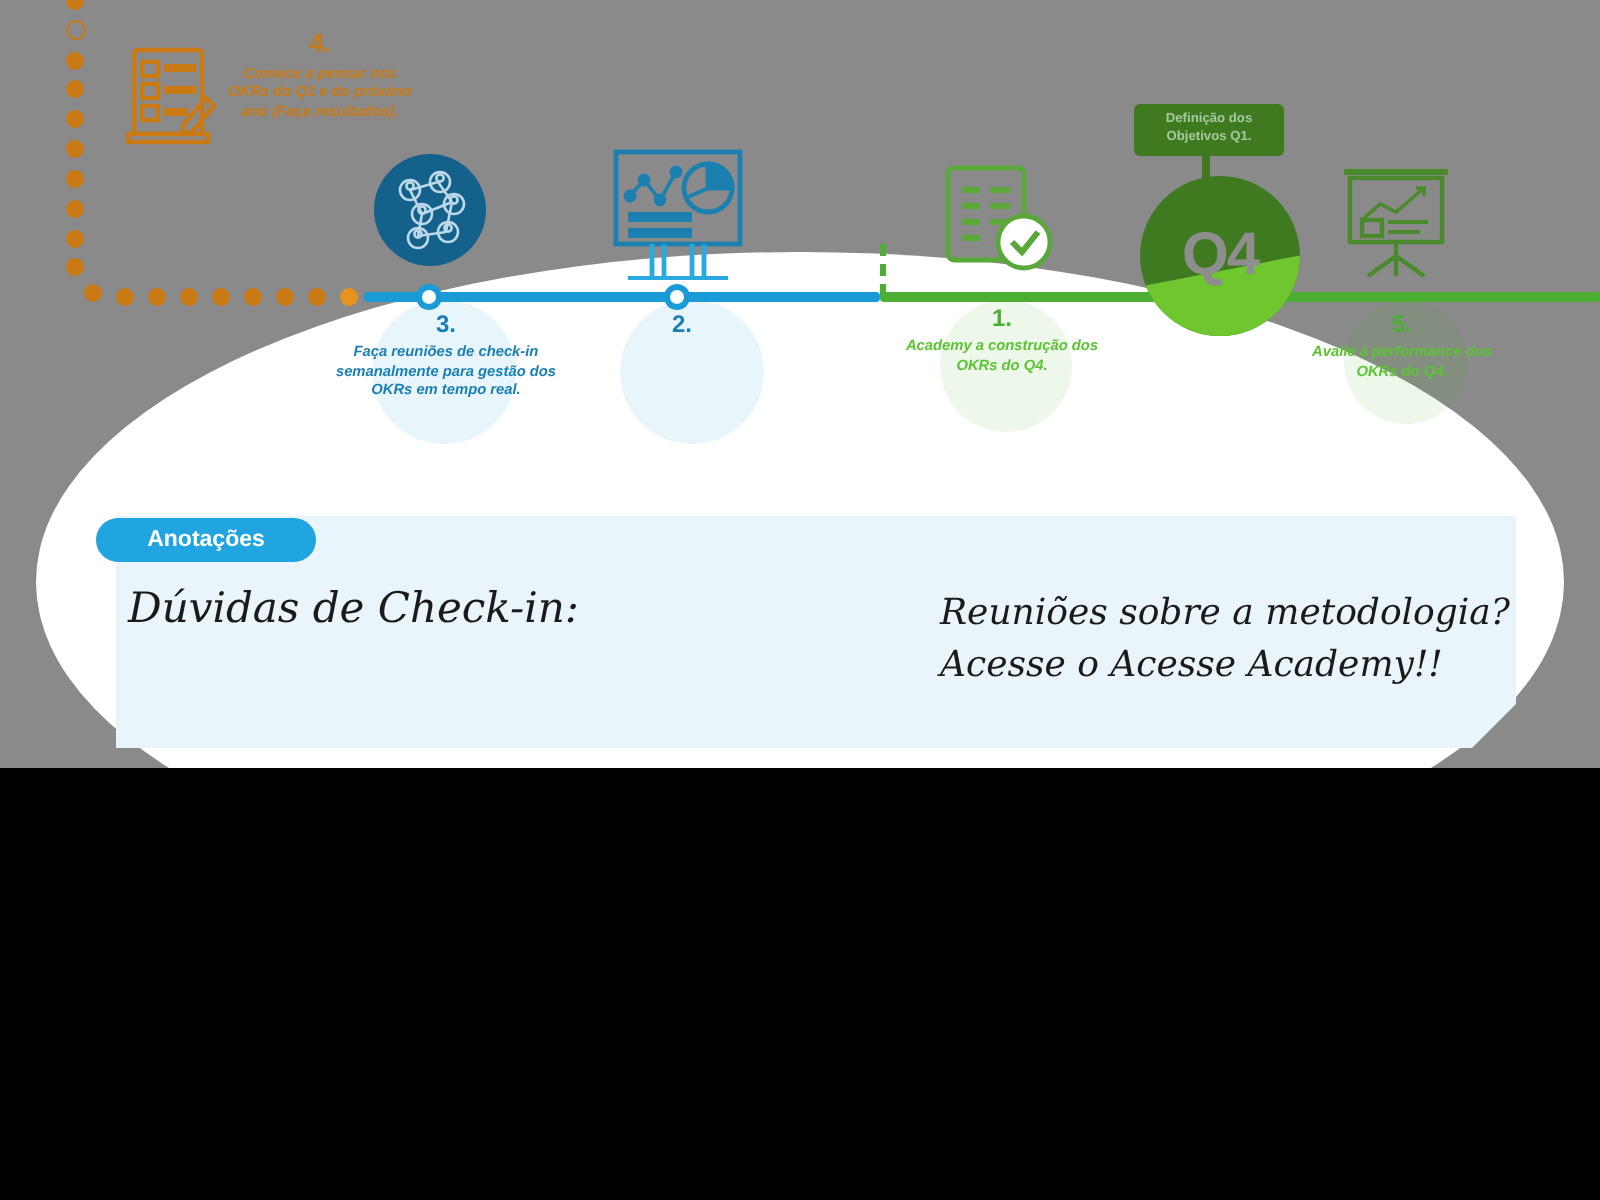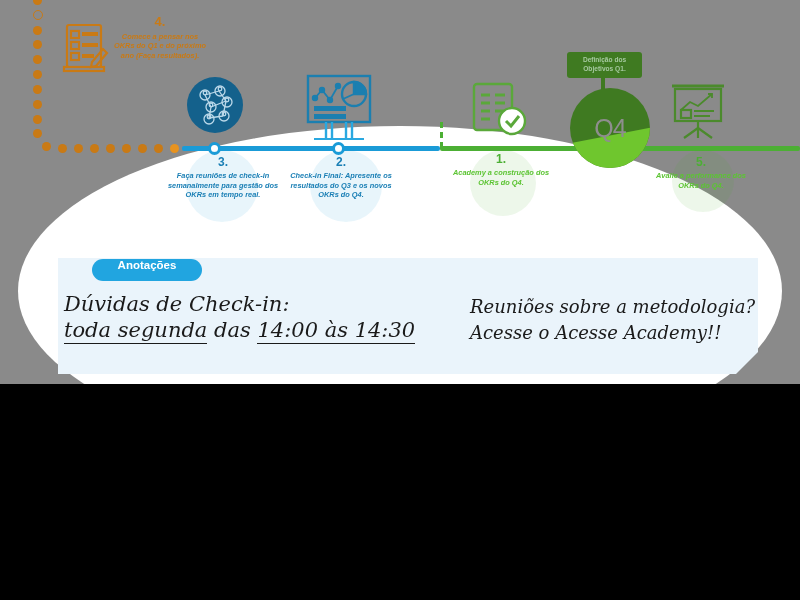--- a/index.html
+++ b/index.html
@@ -41,32 +41,32 @@
   .step.green{color:#5cc433;}
   .step.green .num{color:#4caf34;}
   .step.orange{color:#c97a15;}
   .step.orange .num{color:#c97a15;font-size:13px;}
 
   
   .q4-wrap{position:absolute;left:570px;top:88px;width:80px;height:80px;}
   .q4-circle{position:absolute;inset:0;border-radius:50%;background:#3f7a21;overflow:hidden;}
   .q4-circle .lower{position:absolute;left:-10px;top:47px;width:110px;height:50px;background:#6fc62e;transform:rotate(-11deg);}
   .q4-label{position:absolute;inset:0;display:flex;align-items:center;justify-content:center;
-            font-size:25px;font-weight:normal;color:#8e8e8e;letter-spacing:-1px;}
+            font-size:30px;font-weight:bold;color:#8e8e8e;letter-spacing:-1px;}
   .q4-badge{position:absolute;left:567px;top:52px;width:75px;height:26px;background:#3f7a21;border-radius:3px;
             display:flex;align-items:center;justify-content:center;text-align:center;
             color:#a6c9a0;font-size:6.6px;font-weight:bold;line-height:1.3;padding:0 3px;box-sizing:border-box;}
   .q4-stem{position:absolute;left:601px;top:76px;width:4px;height:16px;background:#3f7a21;}
 
   
   #notes{position:absolute;left:58px;top:258px;width:700px;height:116px;background:#eaf4fb;}
   #notes .corner{position:absolute;right:0;bottom:0;width:0;height:0;
        border-left:22px solid transparent;border-bottom:22px solid #8a8a8a;}
   .pill{position:absolute;left:48px;top:259px;width:110px;height:22px;border-radius:11px;background:#21a5e0;
-        display:flex;justify-content:center;color:#fff;font-size:11.5px;font-weight:bold;margin-left:44px;}
+        display:flex;align-items:center;justify-content:center;color:#fff;font-size:11.5px;font-weight:bold;}
   .hand{position:absolute;font-family:"DejaVu Serif",serif;font-style:italic;color:#1a1a1a;white-space:nowrap;}
   .hand .u{border-bottom:1.5px solid #1a1a1a;padding-bottom:1px;}
 
   
   .icon{position:absolute;}
 </style>
 </head>
 <body>
 
 <div id="screen">
@@ -217,21 +217,20 @@
       <span class="body">Comece a pensar nos OKRs do Q1 e do próximo ano (Faça resultados).</span>
     </div>
 
     <div class="step blue" style="left:166px;top:155px;width:114px;">
       <span class="num">3.</span>
       <span class="body">Faça reuniões de check-in semanalmente para gestão dos OKRs em tempo real.</span>
     </div>
 
     <div class="step blue" style="left:288px;top:155px;width:106px;">
       <span class="num">2.</span>
-      <span class="body">Check-in Final: Apresente os resultados do Q3 e os novos OKRs do Q4.</span>
     </div>
 
     <div class="step green" style="left:445px;top:152px;width:112px;">
       <span class="num">1.</span>
       <span class="body">Academy a construção dos OKRs do Q4.</span>
     </div>
 
     <div class="step green" style="left:645px;top:155px;width:112px;">
       <span class="num">5.</span>
       <span class="body">Avalie a performance dos OKRs do Q4.</span>
@@ -240,23 +239,20 @@
     <div id="notes">
       <div class="corner"></div>
     </div>
 
     <div class="pill">
       <span>Anotações</span>
     </div>
 
     <div class="hand" style="left:64px;top:292px;font-size:21px;">Dúvidas de Check-in:</div>
 
-    <div class="hand" style="left:64px;top:318px;font-size:21px;">
-      <span class="u">toda segunda</span><span> das </span><span class="u">14:00 às 14:30</span>
-    </div>
 
     <div class="hand" style="left:470px;top:296px;font-size:18px;">Reuniões sobre a metodologia?</div>
     <div class="hand" style="left:470px;top:322px;font-size:18px;">Acesse o Acesse Academy!!</div>
 
   </div>
 
   <div style="position:absolute;left:0;top:384px;width:800px;height:216px;background:#000;"></div>
 
 </div>
 

